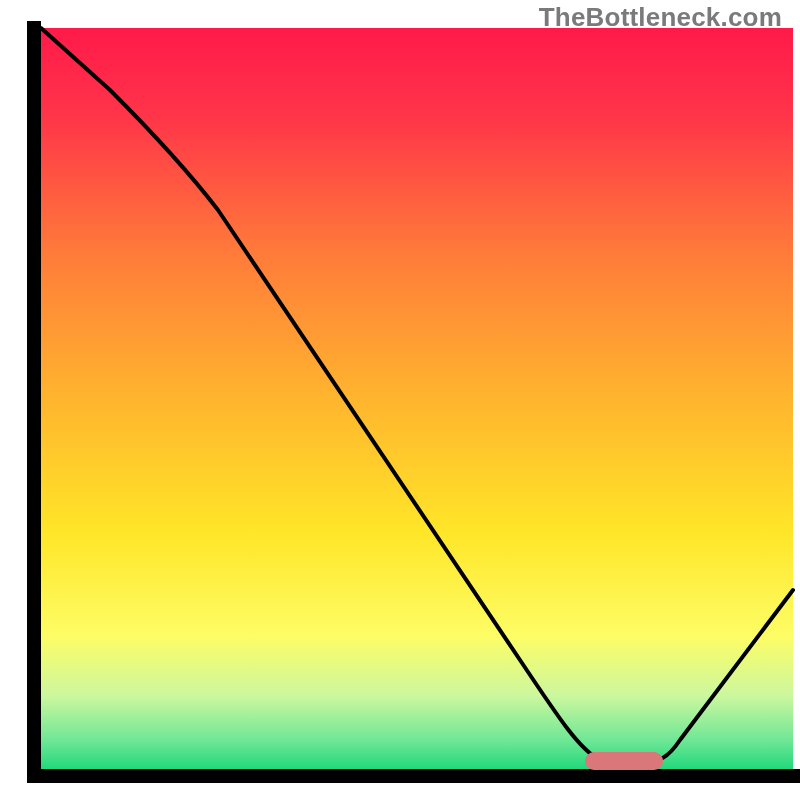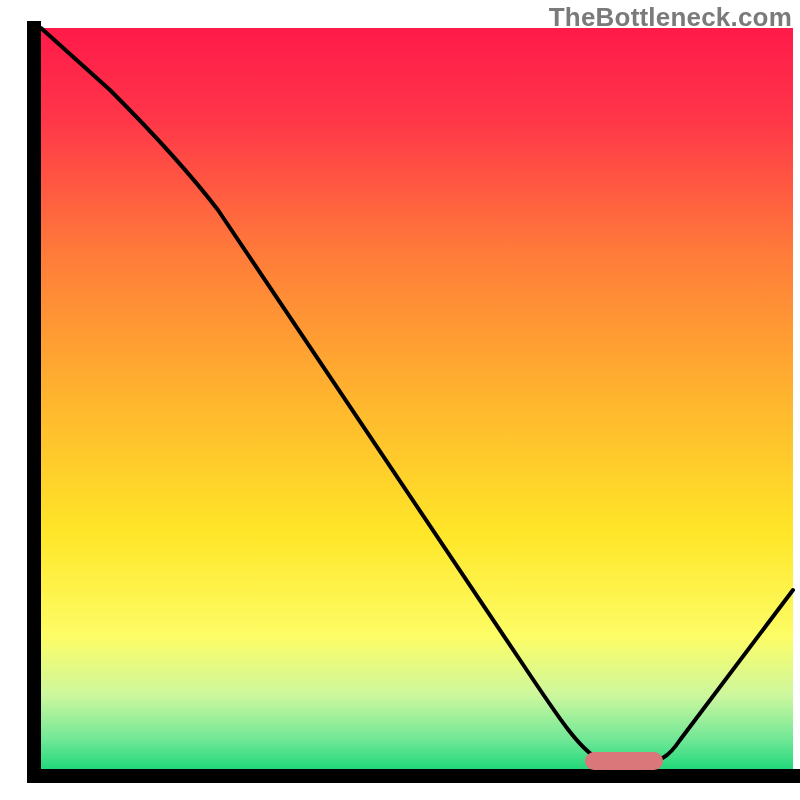--- a/index.html
+++ b/index.html
@@ -11,21 +11,21 @@
     overflow: hidden;
   }
   .frame {
     position: relative;
     width: 800px;
     height: 800px;
   }
   .watermark {
     position: absolute;
     top: 2px;
-    right: 8px;
+    right: 18px;
     font-family: Arial, Helvetica, sans-serif;
     font-size: 26px;
     font-weight: 600;
     color: #7a7a7a;
     letter-spacing: 0.2px;
   }
   svg {
     display: block;
     position: absolute;
     left: 0;

